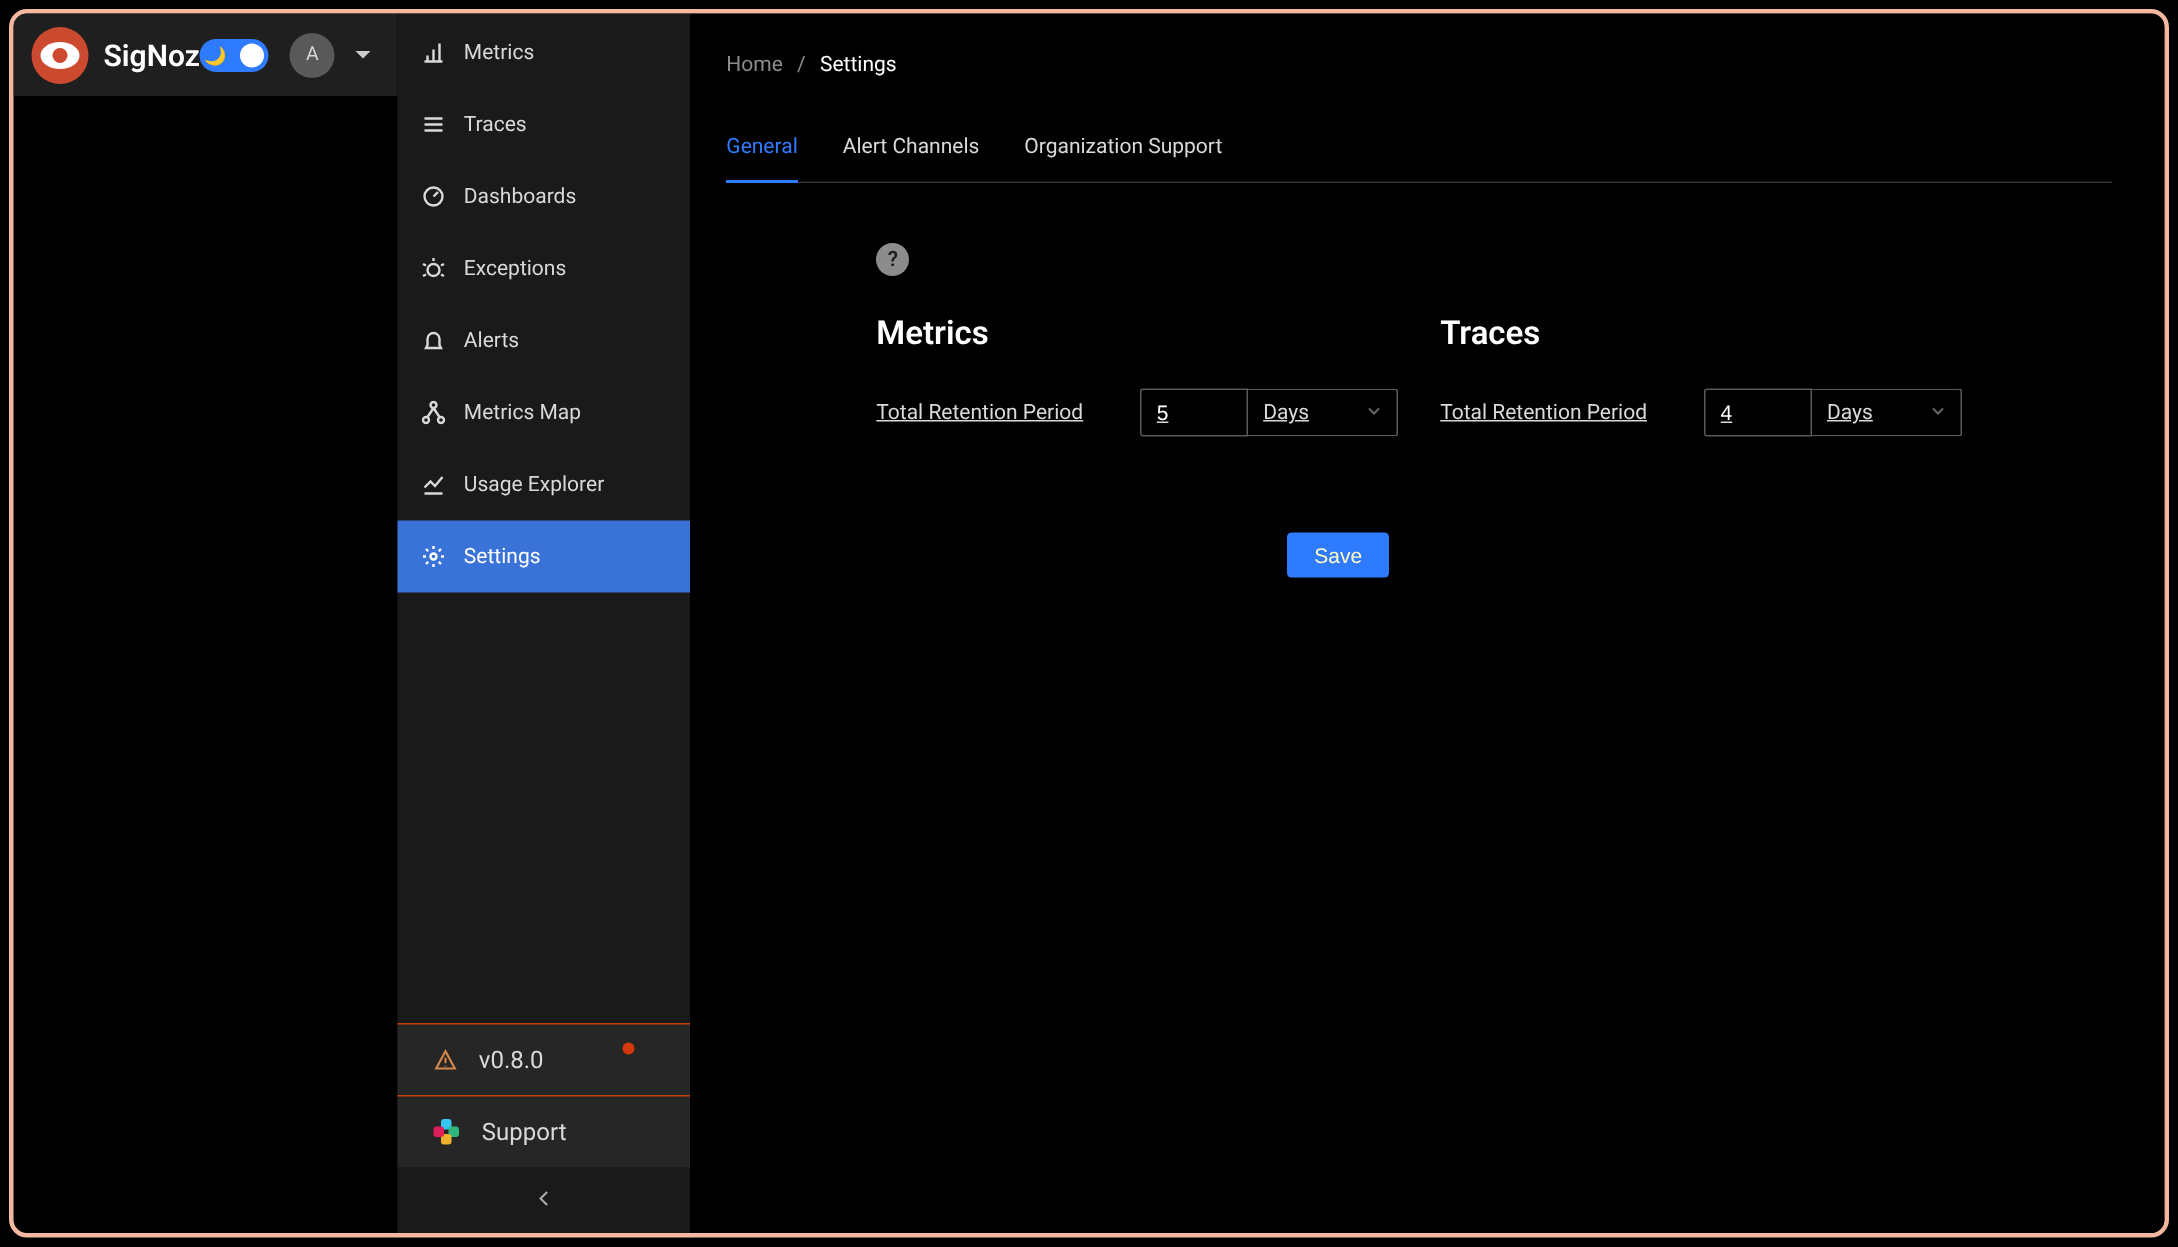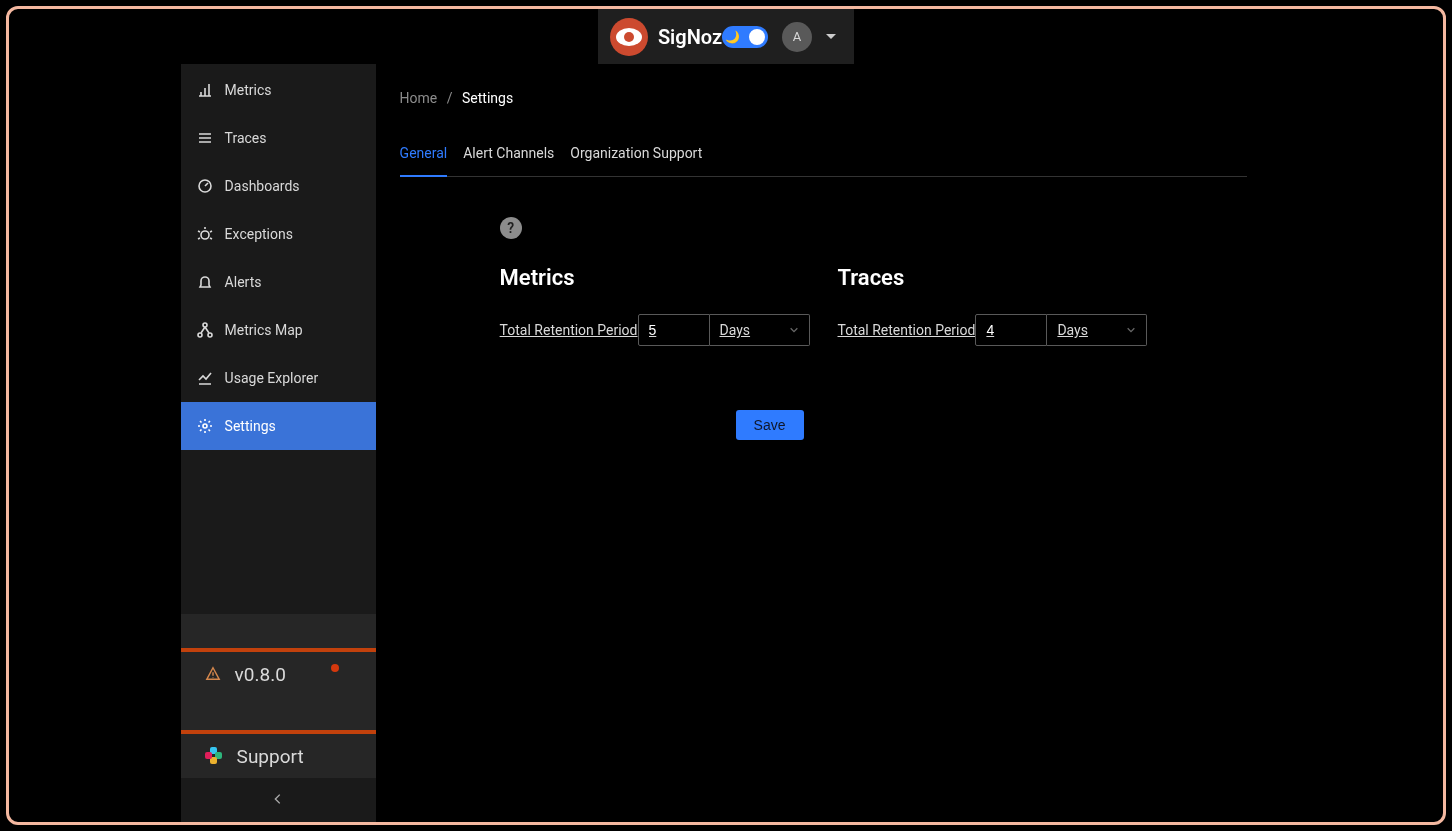--- a/index.html
+++ b/index.html
@@ -13,22 +13,21 @@
       position: relative;
     }
     .frame {
       position: absolute;
       inset: 6px;
       border: 3px solid #f4b8a0;
       border-radius: 12px;
       overflow: hidden;
       background: #000;
       display: flex;
-      flex-direction: column;
-      align-items: center;
+      flex-direction: row;
     }
     .topbar {
       height: 55px;
       background: #1f1f1f;
       display: flex;
       align-items: center;
       padding: 0 18px 0 12px;
     }
     .logo-wrap {
       display: flex;
@@ -137,56 +136,55 @@
       background: #262626;
       width: 100%;
     }
     .bottom-item {
       display: flex;
       align-items: center;
       gap: 14px;
       padding: 0 24px;
       height: 48px;
       color: #d9d9d9;
-      font-size: 19px;
-      border-top: 4px solid #c2410c;
-      position: relative;
-      cursor: pointer;
-      margin-top: 34px;
+      font-size: 16px;
+      border-top: 1px solid #c2410c;
+      position: relative;
+      cursor: pointer;
     }
     .collapse-row {
       display: flex; align-items: center; justify-content: center;
       height: 44px;
       color: #aaa;
       cursor: pointer;
       background: #1a1a1a;
     }
     .badge-dot {
       width: 8px; height: 8px; background:#d4380d; border-radius:50%;
       position: absolute;
       left: 150px;
       top: 12px;
     }
     .main {
       flex: 1;
       background: #000;
-      padding: 26px 24px 0 24px;
+      padding: 26px 35px 0 24px;
       overflow: auto;
     }
     .breadcrumb {
       font-size: 14px;
       color: #8c8c8c;
       margin-bottom: 28px;
     }
     .breadcrumb a { color: #8c8c8c; text-decoration: none; }
     .breadcrumb .sep { margin: 0 6px; }
     .breadcrumb .current { color: #fff; }
     .tabs {
       display: flex;
-      gap: 16px;
+      gap: 30px;
       border-bottom: 1px solid #333;
     }
     .tab {
       padding: 10px 0 14px 0;
       font-size: 14px;
       color: #d9d9d9;
       cursor: pointer;
       position: relative;
       top: 1px;
     }
@@ -258,21 +256,21 @@
     .save-row {
       margin-top: 64px;
       display: flex;
       justify-content: flex-end;
       padding-right: 20px;
       width: 50%;
     }
     .save-btn {
       background: #2f7bff;
       border: none;
-      color: #0f172a;
+      color: #fef9c3;
       font-size: 14px;
       padding: 7px 18px;
       border-radius: 3px;
       cursor: pointer;
     }
     svg { stroke: currentColor; fill: none; stroke-width: 1.6; }
     .warn-tri { color: #d4874d; }
     .slack-icon {
       width: 18px; height: 18px;
       position: relative;

